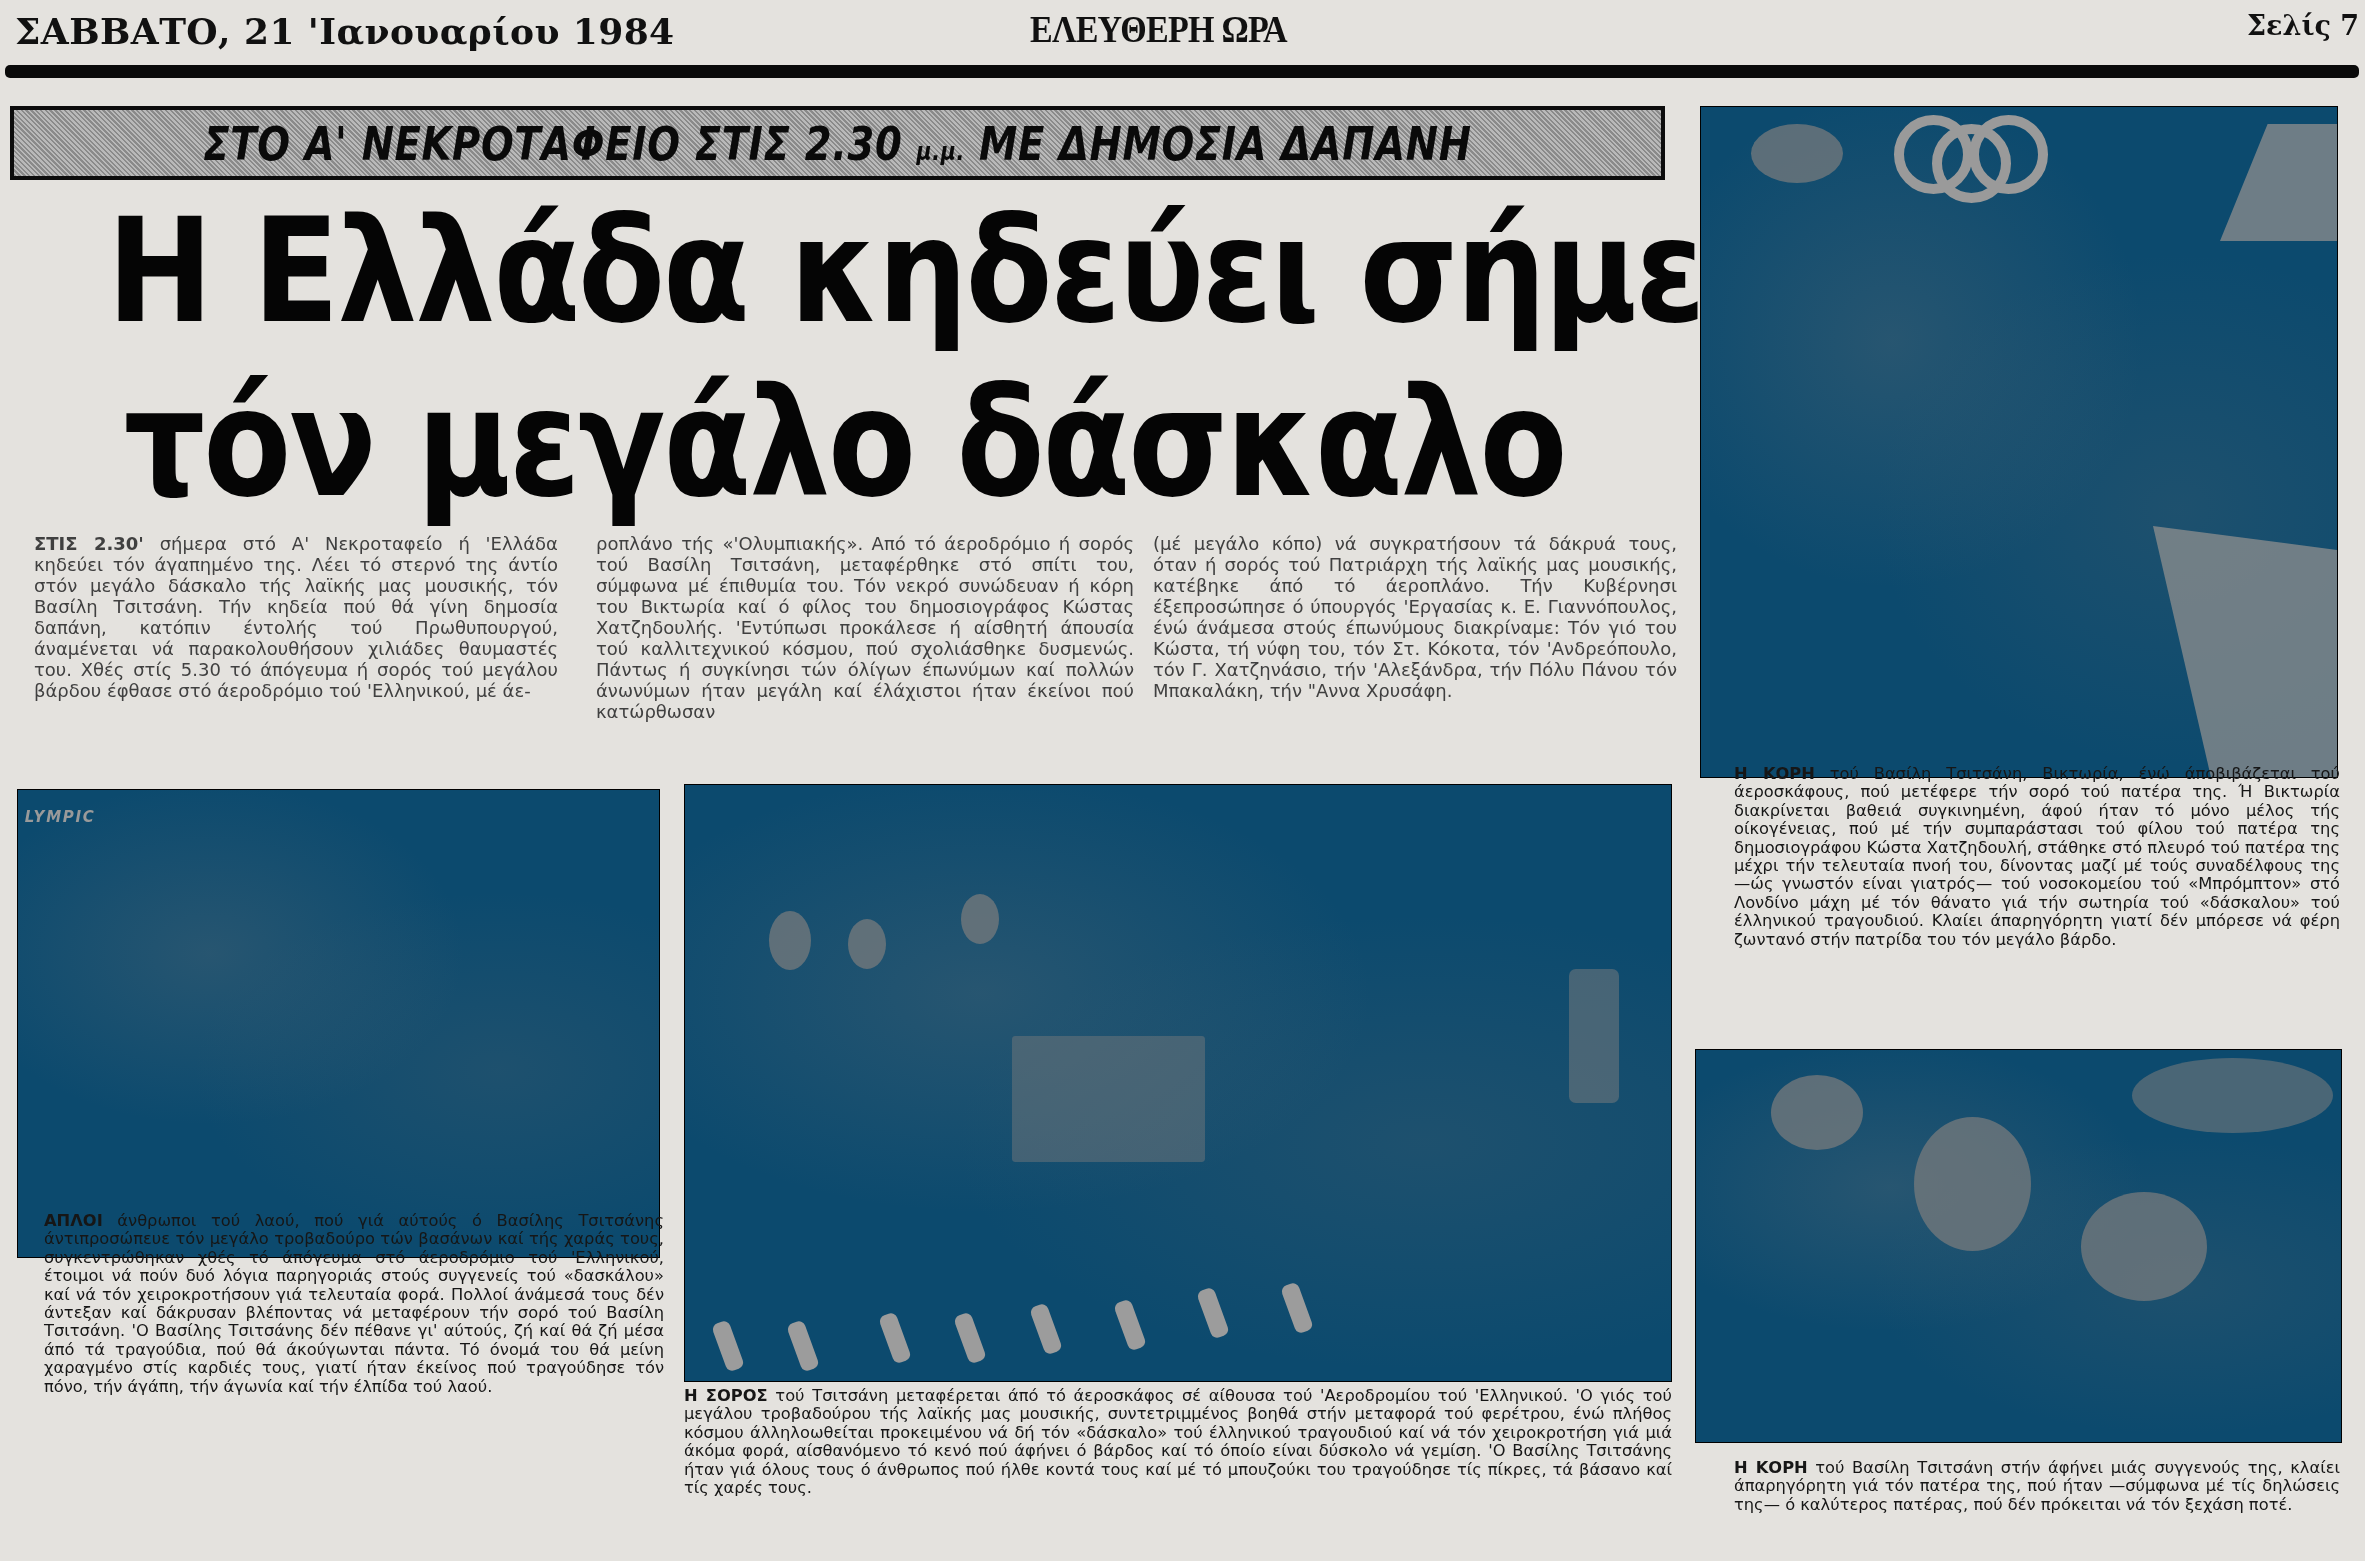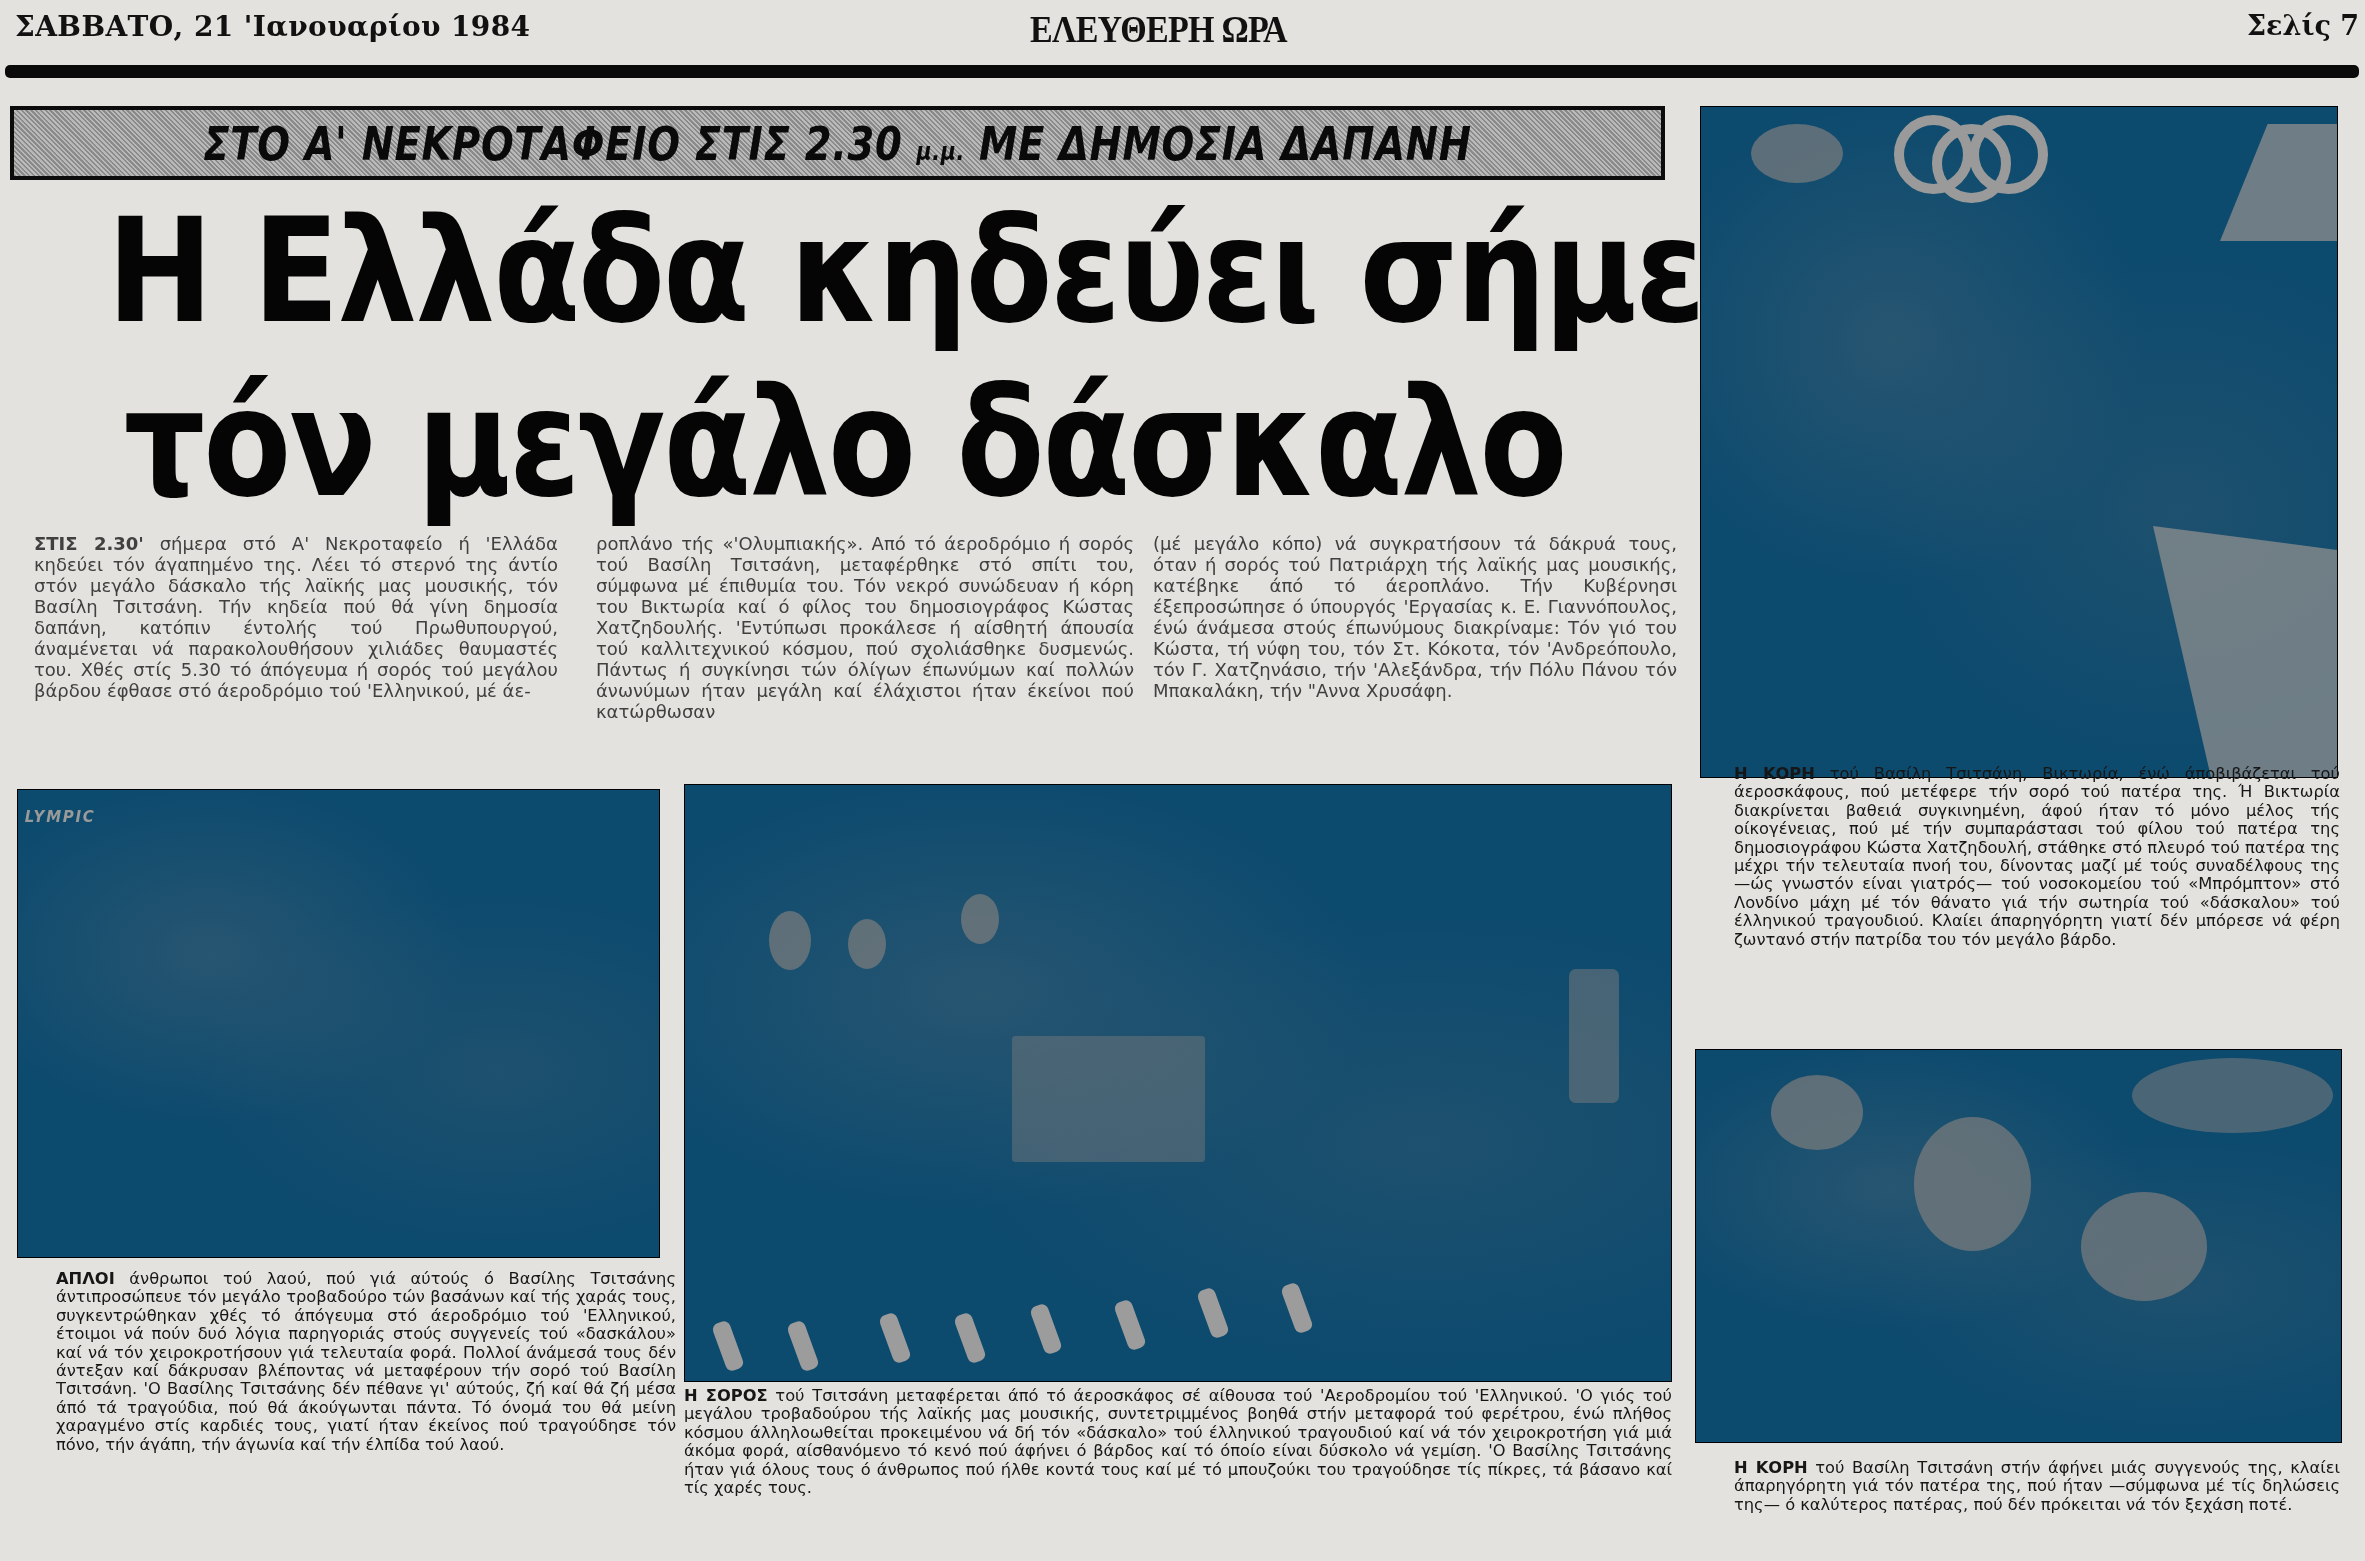--- a/index.html
+++ b/index.html
@@ -3,21 +3,21 @@
 <meta charset="utf-8">
 <style>
   html, body { margin: 0; padding: 0; }
   body {
     width: 2366px; height: 1561px; position: relative; overflow: hidden;
     background: #e4e2de;
     color: #111;
     font-family: "DejaVu Sans", sans-serif;
   }
   .abs { position: absolute; }
-  .page-date { left: 15px; top: 10px; font-family: "DejaVu Serif", serif; font-weight: bold; font-size: 28px; letter-spacing: 0.4px; }
+  .page-date { left: 15px; top: 10px; font-family: "DejaVu Serif", serif; font-weight: bold; font-size: 36px; letter-spacing: 0.4px; }
   .masthead { left: 1030px; top: 8.4px; font-family: "Liberation Serif", serif; font-weight: bold; font-size: 37px; letter-spacing: -0.8px; transform: scaleX(0.92); transform-origin: left top; }
   .page-num { left: 2247px; top: 10px; font-family: "DejaVu Serif", serif; font-weight: bold; font-size: 27px; }
   .top-rule { left: 5px; top: 65px; width: 2354px; height: 12.6px; background: #0a0a0a; border-radius: 5px; }
 
   .kicker { left: 10px; top: 106px; width: 1655px; height: 74px; box-sizing: border-box;
     border: 4.2px solid #0c0c0c;
     background: repeating-linear-gradient(45deg, #8a8a8a 0 1.7px, #b9b9b9 1.7px 3.4px);
     display: flex; align-items: center; justify-content: center; font-style: italic; }
   .kicker span { font-family: "DejaVu Sans", sans-serif; font-weight: bold; font-size: 47px; letter-spacing: 0.8px; color: #0a0a0a; transform: scaleX(0.82); white-space: nowrap; }
   .kicker .small { font-size: 25px; }
@@ -39,21 +39,21 @@
       radial-gradient(ellipse at 75% 60%, rgba(110,110,110,0.18), transparent 45%); }
   .ph-right-top { left: 1700px; top: 106px; width: 638px; height: 672px; }
   .ph-right-bottom { left: 1695px; top: 1049px; width: 647px; height: 394px; }
   .ph-left { left: 17px; top: 789px; width: 643px; height: 469px; }
   .ph-mid { left: 684px; top: 784px; width: 988px; height: 598px; }
 
   .cap { font-family: "DejaVu Sans", sans-serif; font-size: 16.3px; line-height: 18.4px; text-align: justify; color: #161616; }
   .cap .lead { font-weight: bold; }
   .cap-right-top { left: 1734px; top: 765px; width: 606px; }
   .cap-right-bottom { left: 1734px; top: 1459px; width: 606px; }
-  .cap-left { left: 44px; top: 1270px; width: 620px; margin-left: 12px; }
+  .cap-left { left: 44px; top: 1212px; width: 620px; }
   .cap-mid { left: 684px; top: 1387px; width: 988px; }
 
   
   .olympic-rings { position: absolute; left: 193px; top: 8.4px; width: 142px; height: 75px; }
   .ring { position: absolute; width: 59px; height: 59px; border-radius: 50%; border: 10px solid #9a9a9a; }
   .wing { position: absolute; background: #8f8f8f; opacity: 0.75; }
   .stair { position: absolute; width: 18.4px; height: 50px; background: #9c9c9c; border-radius: 6.7px; transform: rotate(-20deg); }
   .face { position: absolute; border-radius: 50%; background: #7d7d7d; opacity: 0.7; }
 </style>
 </head>

